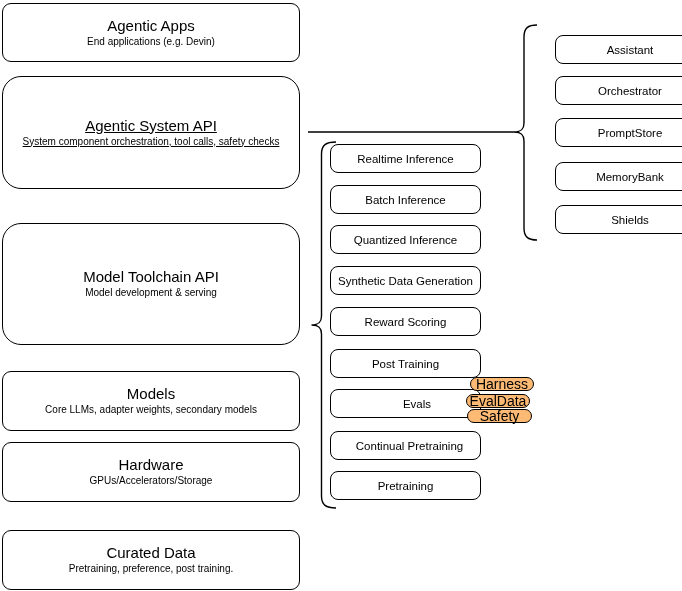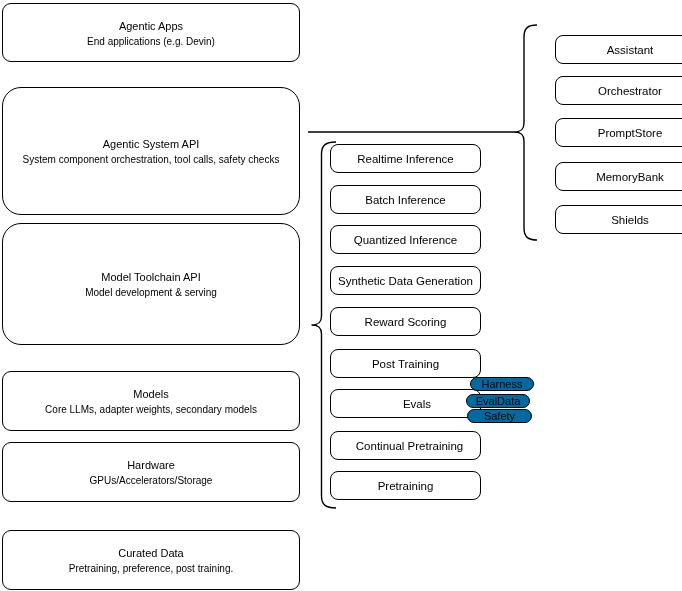--- a/index.html
+++ b/index.html
@@ -16,33 +16,33 @@
     position:absolute;
     box-sizing:border-box;
     border:1.4px solid #000;
     background:#fff;
     display:flex;align-items:center;justify-content:center;
     text-align:center;
     z-index:2;
     white-space:nowrap;
   }
   .lbox{left:2px;width:298px;flex-direction:column;gap:3px;}
-  .lbox .t{font-size:11px;line-height:14px;}
+  .lbox .t{font-size:15px;line-height:14px;}
   .lbox .s{font-size:10px;line-height:11px;}
   .r-sm{border-radius:9px;}
   .r-lg{border-radius:19px;}
   .mbox{left:330px;width:151px;height:29px;border-radius:8px;font-size:11.5px;}
   .rbox{left:555px;width:150px;height:29px;border-radius:8px;font-size:11.5px;}
   .pill{
     position:absolute;
     box-sizing:border-box;
     border:1.3px solid #000;
     border-radius:8px;
-    background:#0369a1;
-    font-size:11px;line-height:12px;
+    background:#fdba74;
+    font-size:14px;line-height:12px;
     display:flex;align-items:center;justify-content:center;
     z-index:3;
     white-space:nowrap;
   }
 </style>
 </head>
 <body>
 
 <div class="canvas">
 
@@ -55,21 +55,21 @@
 
     <path d="M 336 142 C 326 142 321.5 145 321.5 154 L 321.5 316 C 321.5 322 319 325 311.5 325
              C 319 325 321.5 328 321.5 334 L 321.5 496 C 321.5 505 326 508 336 508" stroke="#000" stroke-width="1.4" fill="none"></path>
   </svg>
 
   <div class="box lbox r-sm" style="top:3px;height:59px;">
     <div class="t">Agentic Apps</div>
     <div class="s">End applications (e.g. Devin)</div>
   </div>
 
-  <div class="box lbox r-lg" style="top:87px;height:128px;">
+  <div class="box lbox r-lg" style="top:76px;height:113px;text-decoration:underline;">
     <div class="t">Agentic System API</div>
     <div class="s">System component orchestration, tool calls, safety checks</div>
   </div>
 
   <div class="box lbox r-lg" style="top:223px;height:122px;">
     <div class="t">Model Toolchain API</div>
     <div class="s">Model development &amp; serving</div>
   </div>
 
   <div class="box lbox r-sm" style="top:371px;height:60px;">

